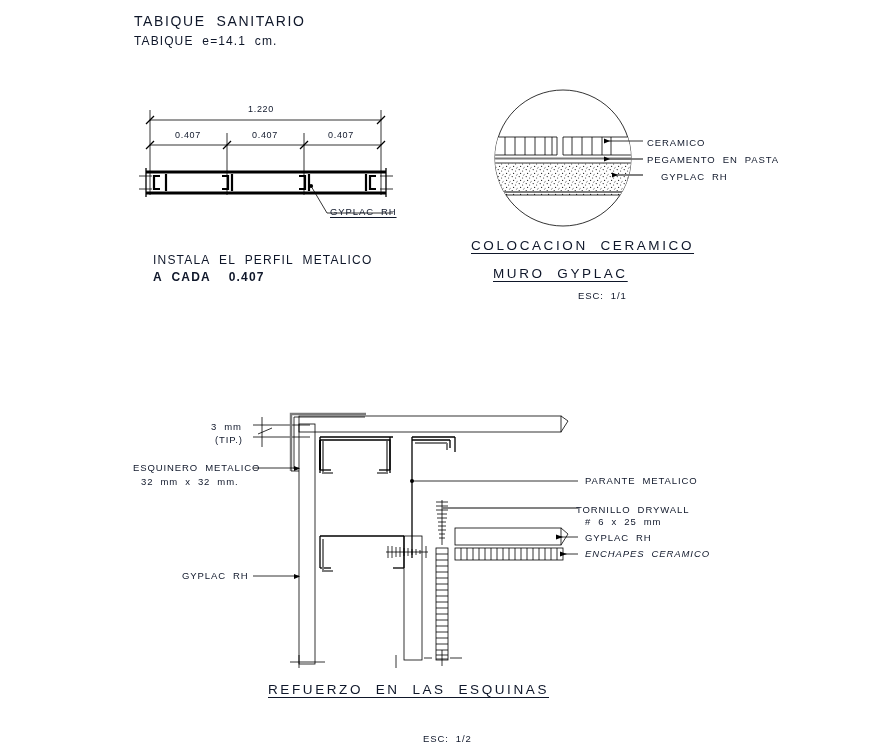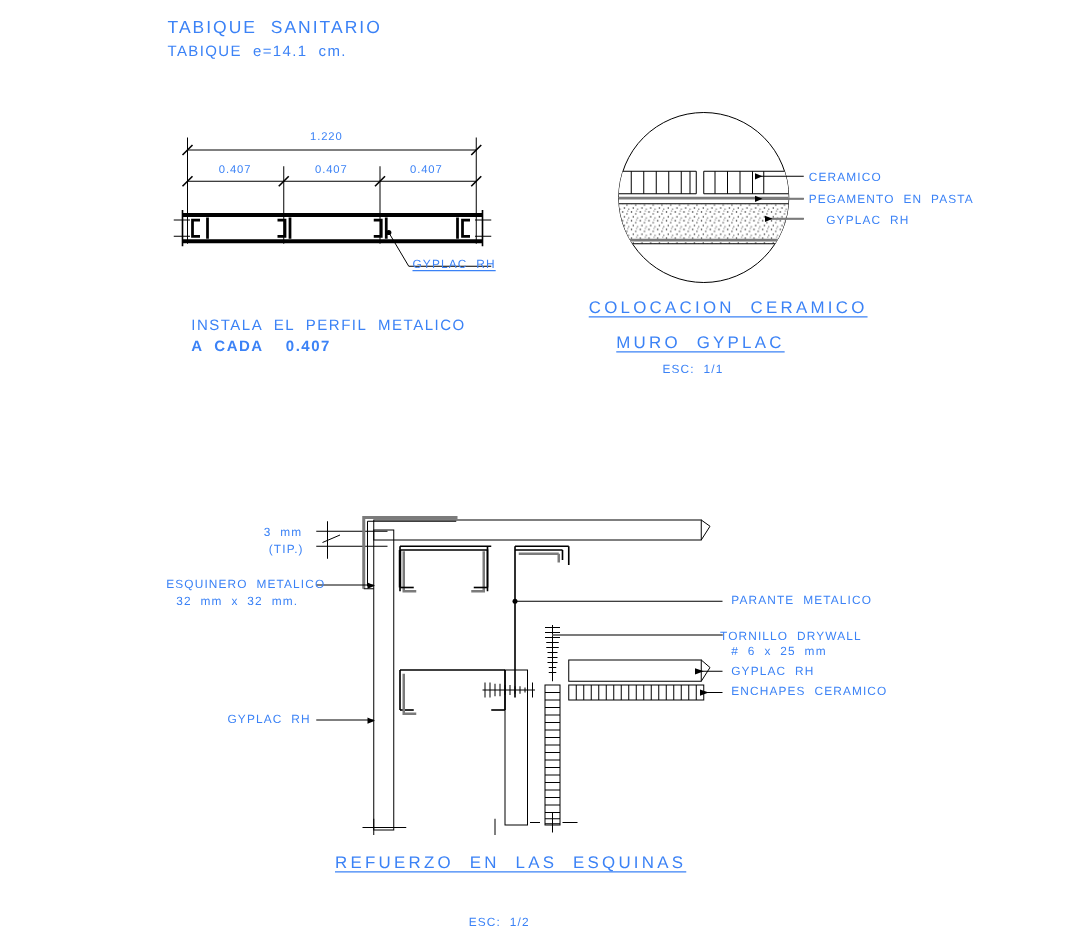--- a/index.html
+++ b/index.html
@@ -15,21 +15,21 @@
     font-family: "Liberation Sans", sans-serif;
     color: #000000;
   }
   .sheet {
     position: absolute;
     inset: 0;
   }
   .txt {
     position: absolute;
     white-space: pre;
-    color: #3b82f6;
+    color: #0f172a;
     letter-spacing: 0.9px;
     line-height: 1.28;
   }
   .t-title {
     font-size: 14px;
     letter-spacing: 1.6px;
   }
   .t-sub {
     font-size: 12px;
     letter-spacing: 1.1px;
@@ -50,20 +50,21 @@
   }
   .t-cap {
     font-size: 13.5px;
     letter-spacing: 2.6px;
     text-decoration: underline;
     text-underline-offset: 3px;
   }
   .t-esc {
     font-size: 9.5px;
     letter-spacing: 0.9px;
+    margin-left: 48px;
   }
   svg {
     position: absolute;
     top: 0;
     left: 0;
     overflow: visible;
   }
   .ln { stroke: #000; fill: none; }
   .w-thin { stroke-width: 0.8; }
   .w-med  { stroke-width: 1.3; }
@@ -446,18 +447,18 @@
 
   <div class="txt t-lbl" style="left:182px; top:569px;">GYPLAC  RH</div>
 
   <div class="txt t-lbl" style="left:585px; top:474px;">PARANTE  METALICO</div>
 
   <div class="txt t-lbl" style="left:576px; top:503px;">TORNILLO  DRYWALL</div>
   <div class="txt t-lbl" style="left:585px; top:515px;">#  6  x  25  mm</div>
 
   <div class="txt t-lbl" style="left:585px; top:531px;">GYPLAC  RH</div>
 
-  <div class="txt t-lbl" style="left:585px; top:547px;">ENCHAPES  CERAMICO</div>
+  <div class="txt t-lbl" style="left:585px; top:547px;font-style:italic;">ENCHAPES  CERAMICO</div>
 
   <div class="txt t-cap" style="left:268px; top:681px;">REFUERZO  EN  LAS  ESQUINAS</div>
   <div class="txt t-esc" style="left:375px; top:733px;">ESC:  1/2</div>
 
 </div>
 
 </body></html>

